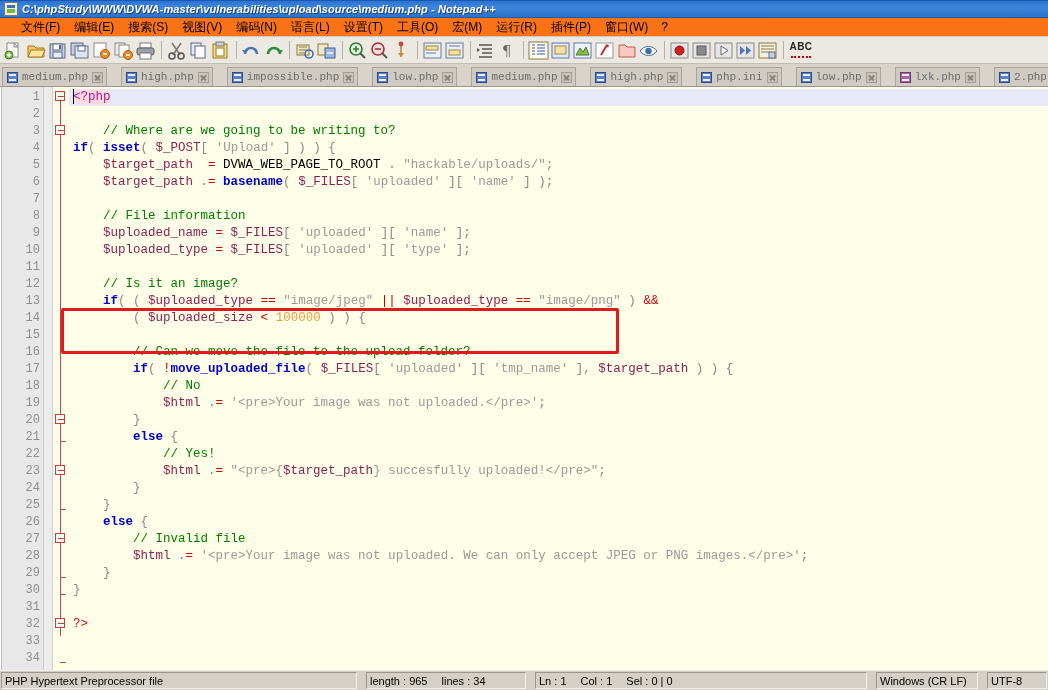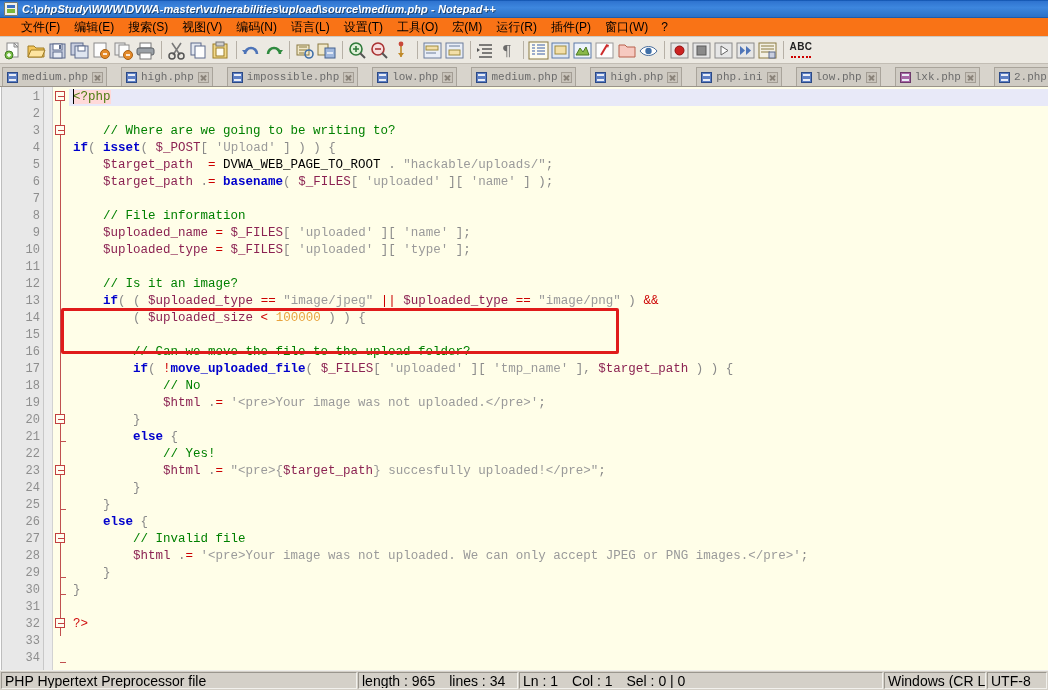--- a/index.html
+++ b/index.html
@@ -152,32 +152,32 @@
   .t-tag{color:#d01010;}
   .t-kw{color:#0000cc;font-weight:bold;}
   .t-fn{color:#0000cc;font-weight:bold;}
   .t-var{color:#8b2252;}
   .t-str{color:#9a9a9a;}
   .t-cmt{color:#008000;}
   .t-num{color:#e8a33d;}
   .t-op{color:#cc0000;}
   .t-punc{color:#8a8a8a;}
   .t-const{color:#000000;}
-  .php-open{background:#ffd9d9;color:#4d7c0f;}
+  .php-open{background:#ffd9d9;color:#a21caf;border-radius:7px;}
 
   
   .annot-box{
     position:absolute;border:3px solid #e01b1b;border-radius:2px;
     pointer-events:none;z-index:5;
   }
 
   
   .statusbar{
     height:19px;flex:0 0 19px;background:#d4d0c8;display:flex;align-items:stretch;
-    border-top:1px solid #efeeea;font-size:14px;color:#000;
+    border-top:1px solid #efeeea;font-size:11px;color:#000;gap:8px;
   }
   .sb{
     border:1px solid;border-color:#9a968e #f2f1ed #f2f1ed #9a968e;
     display:flex;align-items:center;padding:0 3px;box-sizing:border-box;
     white-space:nowrap;overflow:hidden;margin:1px 0 1px 1px;
   }
   .sb1{flex:0 0 356px;}
   .sb2{flex:0 0 160px;}
   .sb3{flex:1 1 auto;}
   .sb4{flex:0 0 102px;}

